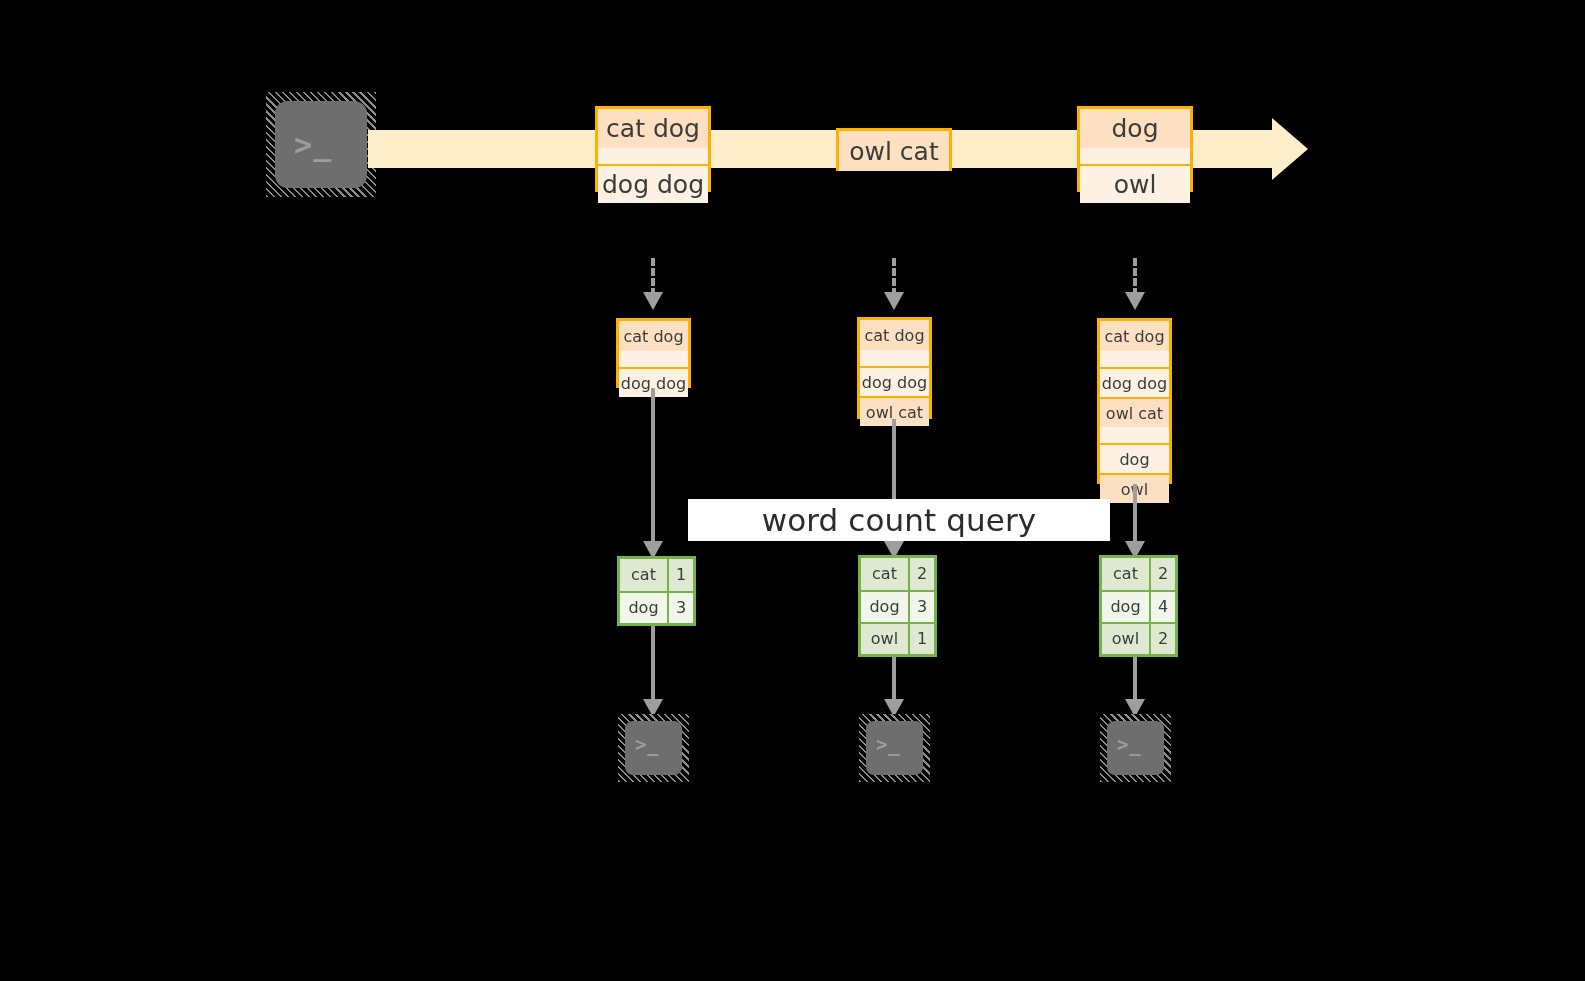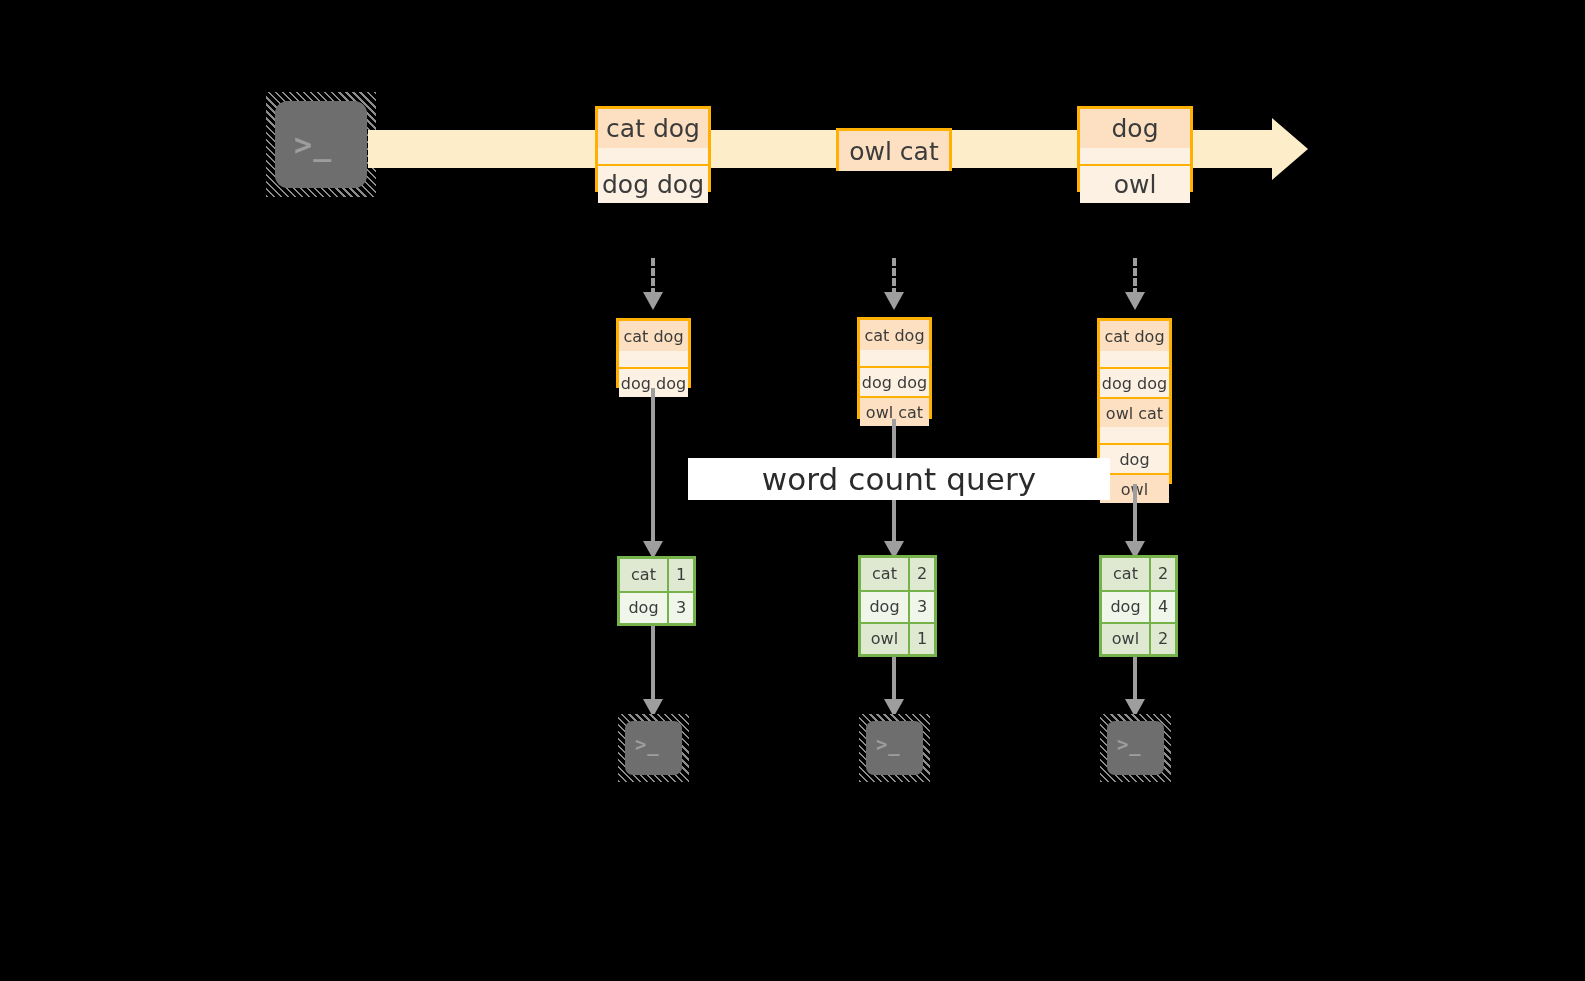--- a/index.html
+++ b/index.html
@@ -132,20 +132,21 @@
     border-top: 18px solid #9e9e9e;
   }
 
   
   #query-band {
     position: absolute;
     background: #ffffff;
     display: flex;
     align-items: center;
     justify-content: center;
+    margin-top: 41px;
   }
   #query-band .qtext {
     font-size: 31px;
     color: #2b2b2b;
     white-space: nowrap;
     letter-spacing: 0.1px;
   }
 </style>
 </head>
 <body>

